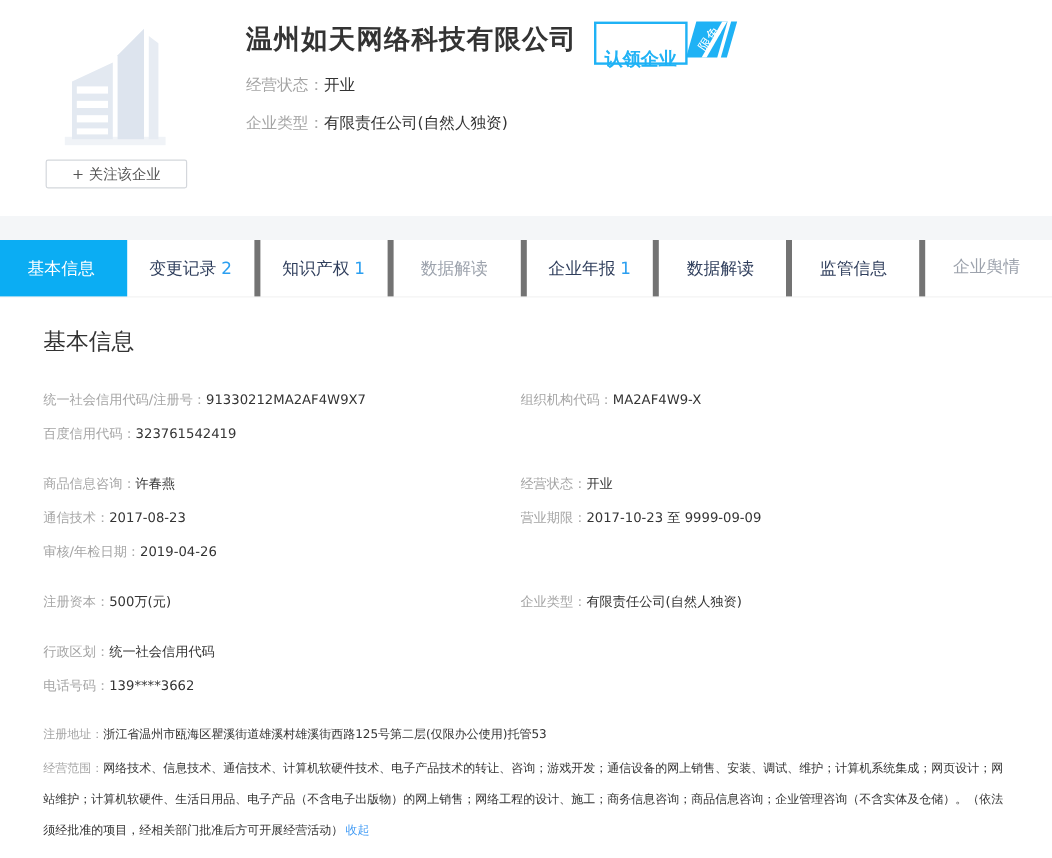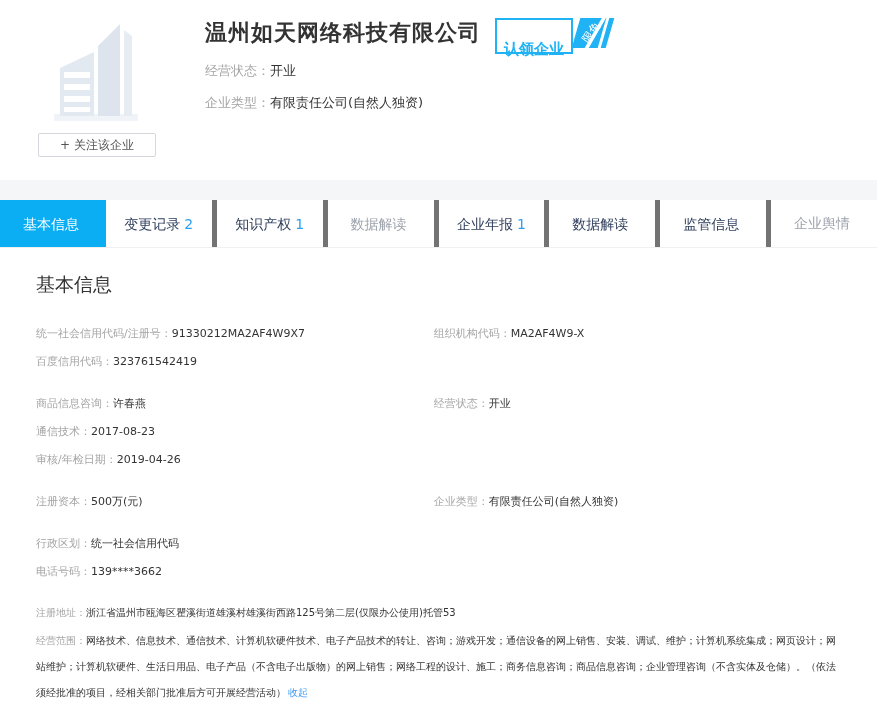--- a/index.html
+++ b/index.html
@@ -147,20 +147,23 @@
         <span class="lblc">商品信息咨询</span><span>许春燕</span>
       </div>
       <div class="cell right">
         <span class="lblc">经营状态</span><span>开业</span>
       </div>
     </div>
     <div class="row">
       <div class="cell">
         <span class="lblc">通信技术</span><span>2017-08-23</span>
       </div>
+      <div class="cell right">
+        <span class="lblc">营业期限</span><span>2017-10-23 至 9999-09-09</span>
+      </div>
     </div>
     <div class="row">
       <div class="cell">
         <span class="lblc">审核/年检日期</span><span>2019-04-26</span>
       </div>
     </div>
   </div>
 
   <div class="grp">
     <div class="row">

